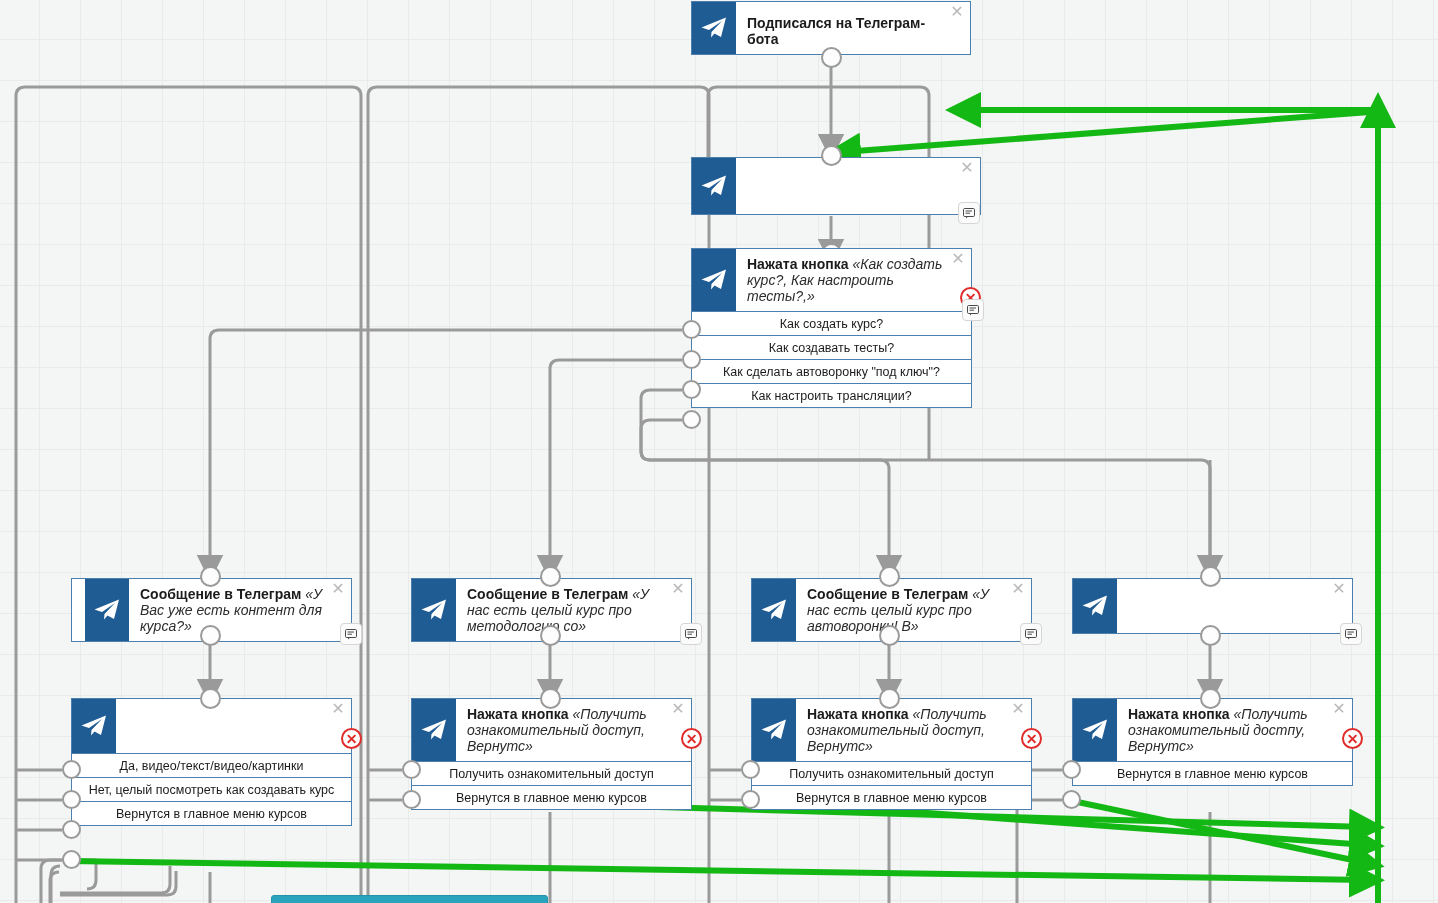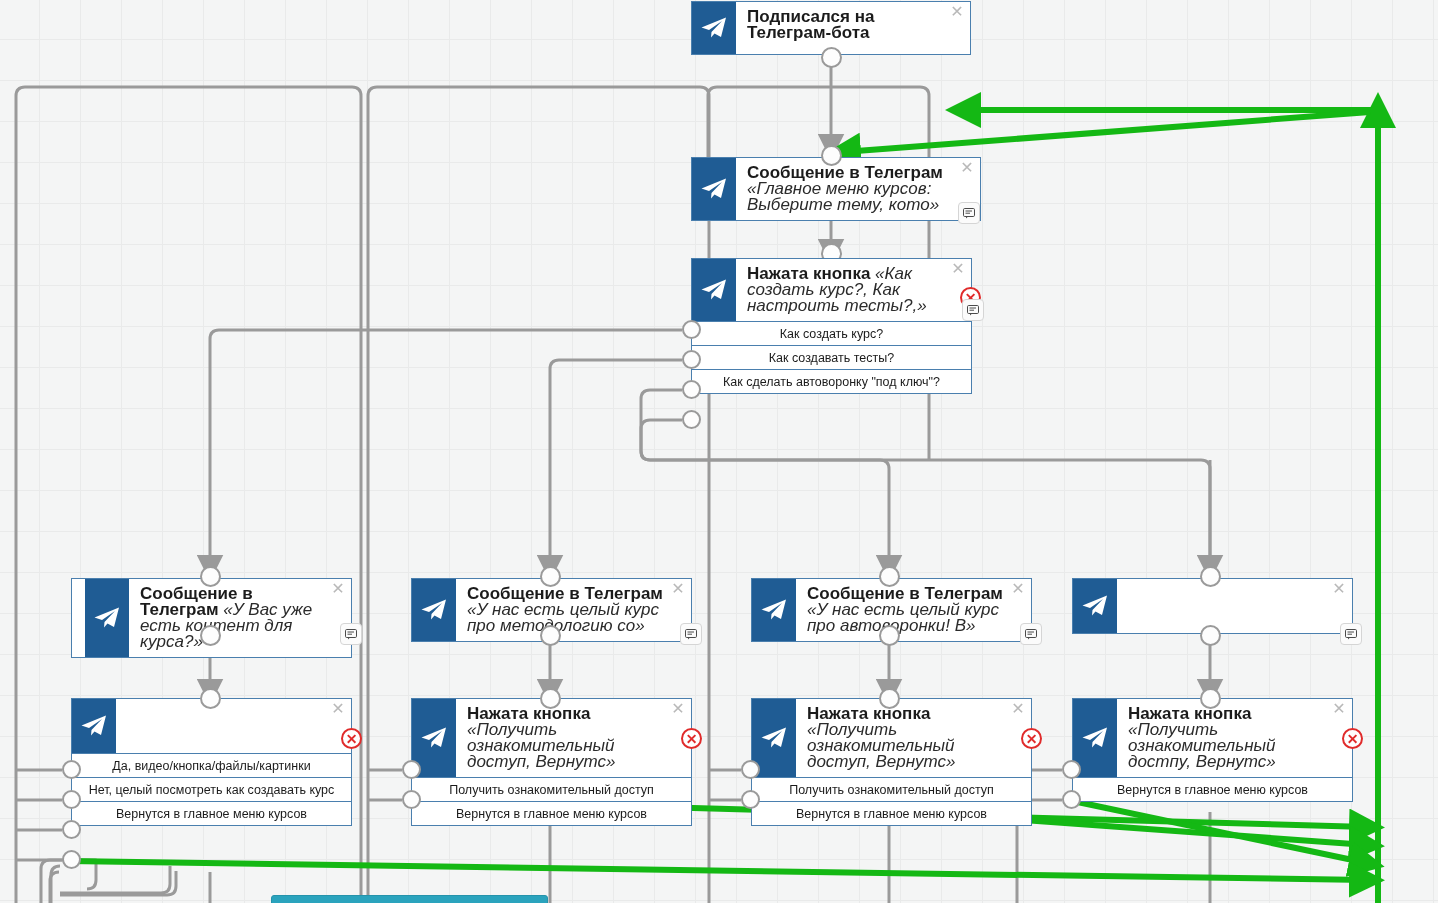--- a/index.html
+++ b/index.html
@@ -38,24 +38,24 @@
   }
   .tg-badge {
     width:44px; min-width:44px;
     background:#1f5c94;
     display:flex; align-items:center; justify-content:center;
   }
   .tg-badge svg { display:block; }
   .node-title {
     flex:1;
     padding:7px 26px 7px 11px;
-    font-size:17px;
+    font-size:14px;
     line-height:16px;
     color:#1b1b1b;
-    display:flex; align-items:flex-start;
+    display:flex; align-items:flex-end;
   }
   .node-title b { font-weight:bold; }
   .node-title i { font-style:italic; color:#2b2b2b; }
   .close-x {
     position:absolute; top:3px; right:5px;
     width:16px; height:16px;
     color:#b9b9b9;
     font-size:16px; line-height:14px;
     text-align:center;
     font-family:"Liberation Sans", sans-serif;
@@ -203,59 +203,58 @@
 </div>
 <div class="port" style="left:821px; top:47px;"></div>
 
 <div class="node" style="left:691px; top:157px; width:290px;">
   <div class="node-head" style="min-height:56px;">
     <div class="tg-badge">
       <svg width="28" height="24" viewBox="0 0 28 24">
           <path d="M26 1.5 L1.5 11.5 L9 14 L22 5 L11.5 16 L11 21.5 L14.5 17.5 L21 21 Z" fill="#ffffff"></path>
         </svg>
     </div>
-    <div class="node-title">
-      <span><b>Сообщение в Телеграм</b>
-      <i>«Главное меню курсов: Выберите тему, кото»</i></span>
-    </div>
     <div class="close-x">✕</div>
   </div>
 </div>
 <div class="comment-btn" style="left:958px; top:202px;">
   <svg width="12" height="11" viewBox="0 0 12 11">
       <rect x="0.5" y="0.5" width="11" height="8" rx="1.2" fill="none" stroke="#4a4a4a"></rect>
       <path d="M3 10.5 L3 8.5 L5 8.5 Z" fill="#4a4a4a"></path>
       <line x1="2.5" y1="3" x2="9" y2="3" stroke="#4a4a4a"></line>
       <line x1="2.5" y1="5.2" x2="7" y2="5.2" stroke="#4a4a4a"></line>
     </svg>
 </div>
 <div class="port" style="left:821px; top:145px;"></div>
 <div class="port" style="left:821px; top:243px;"></div>
 
-<div class="node" style="left:691px; top:258px; width:281px;">
+<div class="node" style="left:691px; top:248px; width:281px;">
   <div class="node-head" style="min-height:54px;">
     <div class="tg-badge">
       <svg width="28" height="24" viewBox="0 0 28 24">
           <path d="M26 1.5 L1.5 11.5 L9 14 L22 5 L11.5 16 L11 21.5 L14.5 17.5 L21 21 Z" fill="#ffffff"></path>
         </svg>
     </div>
     <div class="node-title">
       <span><b>Нажата кнопка</b>
       <i>«Как создать курс?, Как настроить тесты?,»</i></span>
     </div>
     <div class="close-x">✕</div>
   </div>
   <div class="opt-row">
       <span>Как создать курс?</span>
     </div>
   <div class="opt-row">
       <span>Как создавать тесты?</span>
     </div>
   <div class="opt-row">
       <span>Как сделать автоворонку "под ключ"?</span>
+    </div>
+  <div class="opt-row">
+      <span>Как настроить трансляции?</span>
     </div>
 </div>
 <div class="err-badge" style="left:960px; top:287px;">
     <span>✕</span>
   </div>
 <div class="comment-btn" style="left:962px; top:299px;">
   <svg width="12" height="11" viewBox="0 0 12 11">
       <rect x="0.5" y="0.5" width="11" height="8" rx="1.2" fill="none" stroke="#4a4a4a"></rect>
       <path d="M3 10.5 L3 8.5 L5 8.5 Z" fill="#4a4a4a"></path>
       <line x1="2.5" y1="3" x2="9" y2="3" stroke="#4a4a4a"></line>
@@ -295,21 +294,21 @@
 <div class="node" style="left:71px; top:698px; width:281px;">
   <div class="node-head" style="min-height:54px;">
     <div class="tg-badge">
       <svg width="28" height="24" viewBox="0 0 28 24">
           <path d="M26 1.5 L1.5 11.5 L9 14 L22 5 L11.5 16 L11 21.5 L14.5 17.5 L21 21 Z" fill="#ffffff"></path>
         </svg>
     </div>
     <div class="close-x">✕</div>
   </div>
   <div class="opt-row">
-      <span>Да, видео/кнопка/файлы/картинки</span>
+      <span>Да, видео/текст/видео/картинки</span>
     </div>
   <div class="opt-row">
       <span>Нет, целый посмотреть как создавать курс</span>
     </div>
   <div class="opt-row">
       <span>Вернутся в главное меню курсов</span>
     </div>
 </div>
 <div class="err-badge" style="left:341px; top:728px;">
     <span>✕</span>

